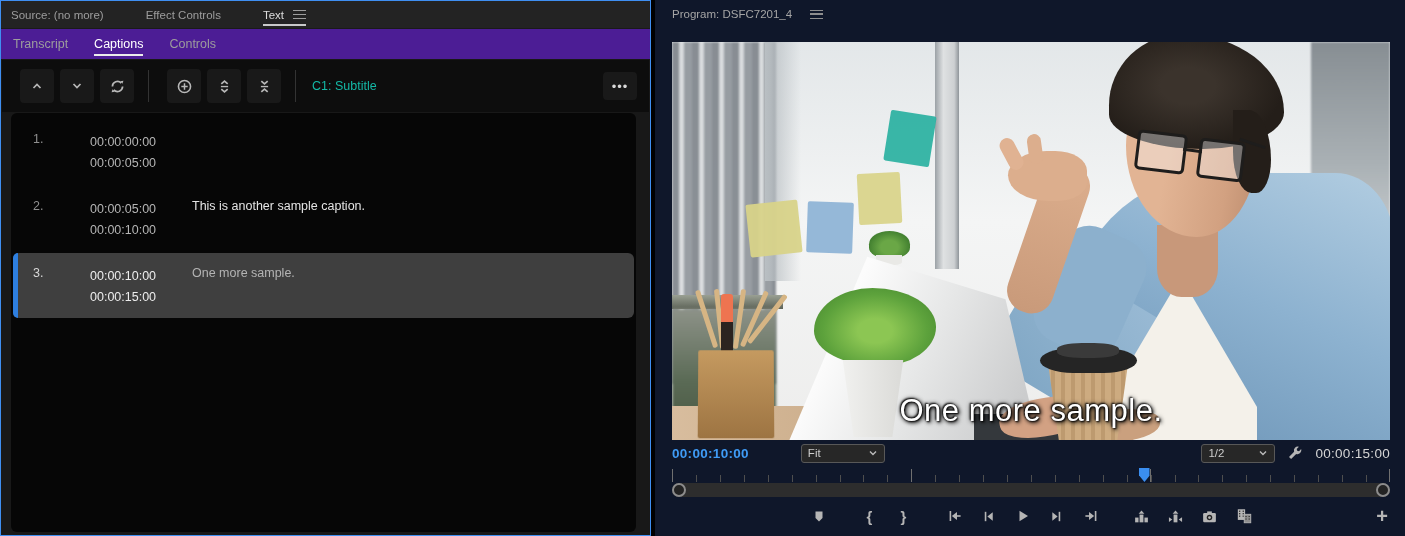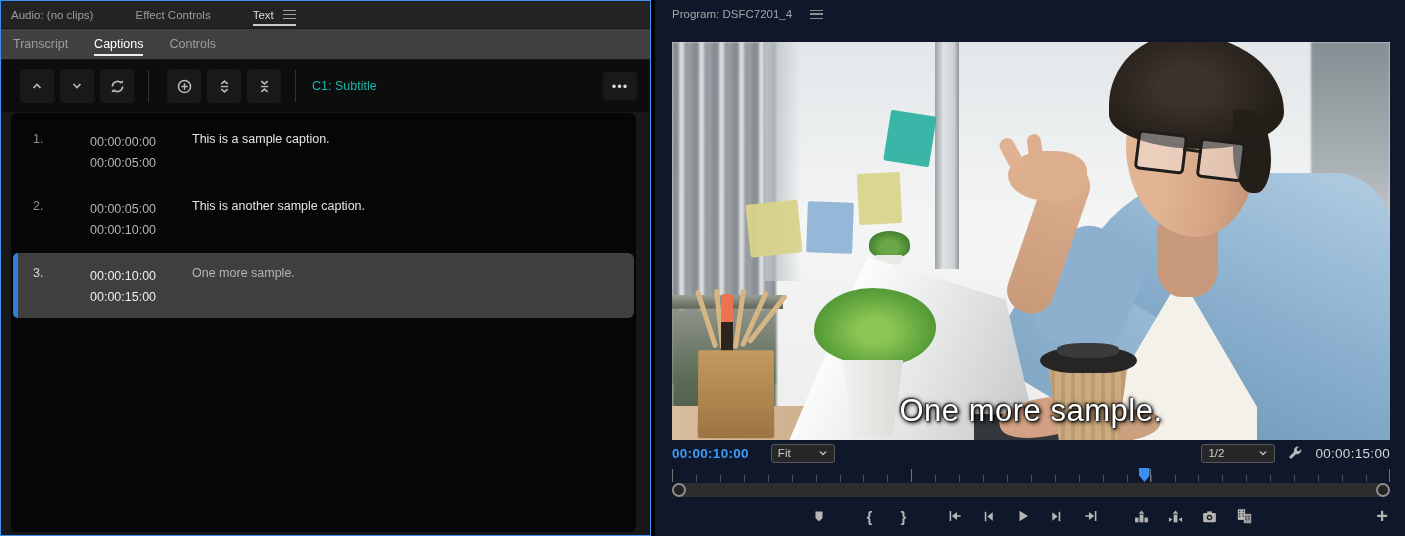--- a/index.html
+++ b/index.html
@@ -11,21 +11,21 @@
   .left-panel { left:0; width:651px; height:536px; background:#181818;
     border:1px solid #3f8ff2; }
   .tabbar { height:28px; background:#232323; display:flex; align-items:stretch;
     padding-left:10px; font-size:11.5px; color:#9d9d9d; border-bottom:1px solid #1a1a1a; }
   .tab { display:flex; align-items:center; margin-right:42px; cursor:default; position:relative; }
   .tab.active { color:#dcdcdc; }
   .tab.active .tab-underline { position:absolute; left:0; right:0; bottom:2px; height:2px; background:#c9c9c9; }
   .hamburger { width:13px; height:9px; border-top:1.5px solid #9d9d9d; border-bottom:1.5px solid #9d9d9d;
     position:relative; display:inline-block; margin-left:9px; }
   .hamburger::after { content:""; position:absolute; left:0; right:0; top:2.5px; height:1.5px; background:#9d9d9d; }
-  .subtabbar { height:30px; background:#404040; display:flex; align-items:stretch;
+  .subtabbar { height:30px; background:#4c1d95; display:flex; align-items:stretch;
     padding-left:12px; font-size:12.5px; color:#9d9d9d; }
   .subtab { display:flex; align-items:center; margin-right:26px; position:relative; }
   .subtab.active { color:#ffffff; }
   .subtab.active .tab-underline { position:absolute; left:0; right:0; bottom:3px; height:2px; background:#ececec; }
 
   .toolbar { position:absolute; left:1px; right:1px; top:59px; height:52px; background:#0d0d0d;
     display:flex; align-items:center; padding:0 12px; }
   .searchbox { width:152px; height:30px; background:#191919; border-radius:4px;
     display:flex; align-items:center; padding:0 9px; gap:7px; }
   .searchbox svg { flex:none; }
@@ -139,21 +139,21 @@
   .vid-caption { left:0; right:0; bottom:11px; width:100%; text-align:center; color:#ffffff;
     font-size:31px; letter-spacing:.5px;
     text-shadow:0 0 5px rgba(0,0,0,.9),1px 1px 2px #000,-1px -1px 2px #000,2px 2px 4px rgba(0,0,0,.75); }
 
   .pgm-controls { position:absolute; left:17px; right:15px; top:441px; height:24px;
     display:flex; align-items:center; }
   .tc-blue { color:#3f9bf5; font-size:13.5px; font-weight:bold; letter-spacing:.3px; }
   .dropdown { height:19px; border:1px solid #585858; border-radius:3px; background:#272727;
     display:flex; align-items:center; justify-content:space-between; padding:0 6px;
     font-size:11.5px; color:#cccccc; cursor:pointer; }
-  .dd-fit { width:64px; margin-left:22px; }
+  .dd-fit { width:84px; margin-left:52px; }
   .dd-res { width:74px; margin-right:12px; }
   .pgm-spacer { flex:1; }
   .wrench-btn { margin-right:12px; display:flex; cursor:pointer; }
   .tc-dur { color:#d6d6d6; font-size:13.5px; letter-spacing:.3px; }
 
   .ruler { position:absolute; left:17px; top:467px; width:718px; height:15px;
     background:repeating-linear-gradient(90deg,#4e4e4e 0 1px,transparent 1px 23.93px) bottom/100% 7px no-repeat; }
   .major-tick { position:absolute; bottom:0; width:1px; height:13px; background:#707070; }
   .playhead { position:absolute; top:1px; width:11px; height:14px; background:#3a8ef0;
     clip-path:polygon(0 0,100% 0,100% 52%,50% 100%,0 52%); transform:translateX(-50%); cursor:pointer; }
@@ -172,21 +172,21 @@
   .t-plus { position:absolute; right:2px; top:0; height:30px; display:flex; align-items:center;
     color:#b5b5b5; font-size:20px; font-weight:bold; cursor:pointer; }
   svg { display:block; }
 </style>
 </head>
 <body>
 
 <div class="panel left-panel">
   <div class="tabbar">
     <div class="tab">
-      <span>Audio: (no clips)</span>
+      <span>Source: (no more)</span>
     </div>
     <div class="tab">
       <span>Effect Controls</span>
     </div>
     <div class="tab active">
       <span>Text</span>
       <span class="tab-underline"></span>
       <span class="hamburger"></span>
     </div>
   </div>
@@ -251,21 +251,20 @@
   </div>
 
   <div class="caption-list">
     <div class="cap-row" style="top:6px;">
       <span class="num">1.</span>
       <span></span>
       <div class="tcs">
         <div>00:00:00:00</div>
         <div>00:00:05:00</div>
       </div>
-      <div class="cap-text">This is a sample caption.</div>
     </div>
     <div class="cap-row" style="top:73px;">
       <span class="num">2.</span>
       <span></span>
       <div class="tcs">
         <div>00:00:05:00</div>
         <div>00:00:10:00</div>
       </div>
       <div class="cap-text">This is another sample caption.</div>
     </div>

